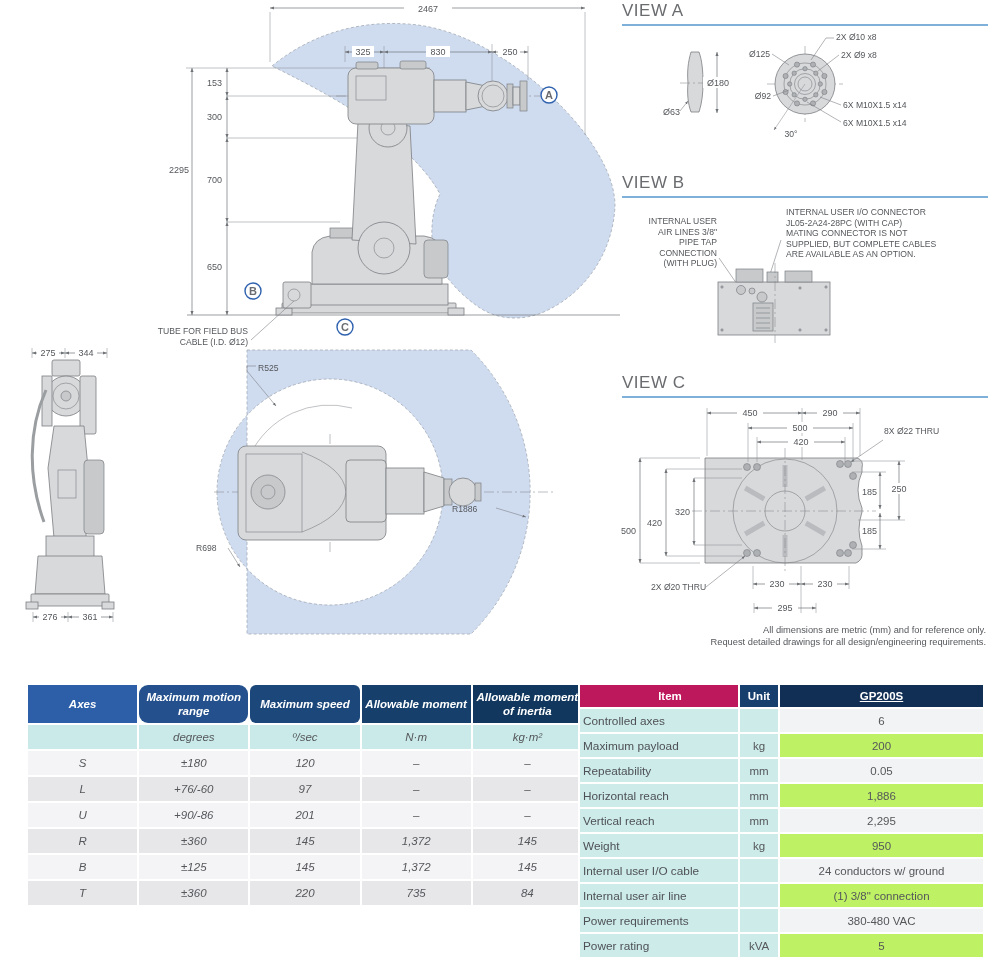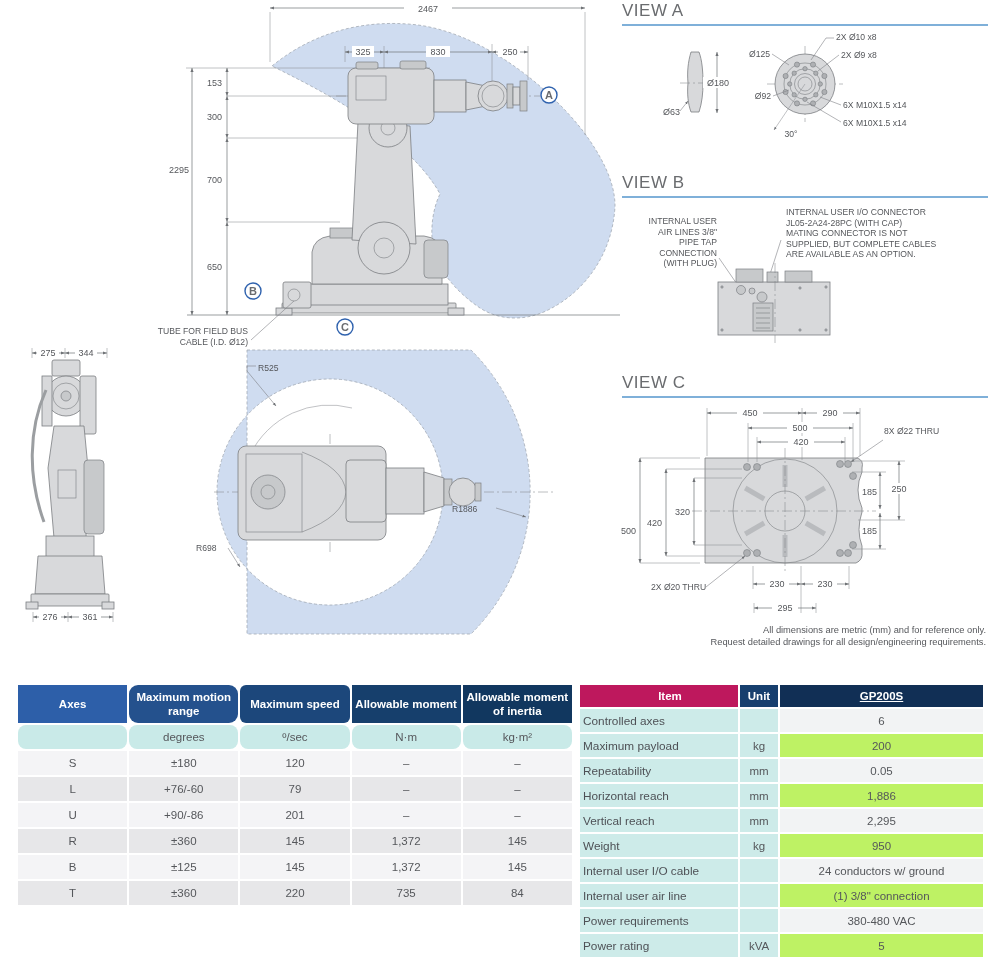--- a/index.html
+++ b/index.html
@@ -25,29 +25,29 @@
   .hole{fill:#aeb0b3;stroke:#6f7276;stroke-width:0.5;}
   .wbg{fill:#ffffff;}
   .callout{fill:#fff;stroke:#2f62ae;stroke-width:1.4;}
   .ul{stroke:#5496cc;stroke-width:1.5;}
   .cable{stroke:#9b9ea1;stroke-width:3;fill:none;}
   .spec-h{position:absolute;left:5px;top:649px;font-size:20px;font-weight:bold;
           letter-spacing:5px;color:#1d4fa0;}
   table{border-collapse:separate;border-spacing:2px;table-layout:fixed;background:#fff;}
   th{color:#fff;font-weight:bold;font-size:11.5px;text-align:center;padding:1px 2px;line-height:1.25;}
   td{font-size:11.5px;color:#55575b;text-align:center;padding:0 2px;}
-  .t-axes{position:absolute;left:16px;top:683px;width:558px;}
+  .t-axes{position:absolute;left:26px;top:683px;width:558px;font-style:italic;}
   .t-axes th{height:36px;}
   .t-axes th:nth-child(1){background:#2d5fa9;}
   .t-axes th:nth-child(2){background:#24518d;border-radius:9px;}
   .t-axes th:nth-child(3){background:#1c477b;border-radius:6px;}
   .t-axes th:nth-child(4){background:#163f6c;}
   .t-axes th:nth-child(5){background:#11375f;}
   .t-axes td{height:24px;}
-  .t-axes tr.units td{background:#c9eae8;border-radius:8px;}
+  .t-axes tr.units td{background:#c9eae8;}
   .t-axes tr.lt td{background:#f4f4f6;}
   .t-axes tr.dk td{background:#e7e7e9;}
   .t-model{position:absolute;left:578px;top:683px;width:407px;}
   .t-model th{height:20px;}
   .t-model th:nth-child(1){background:#be185d;padding-left:24px;}
   .t-model th:nth-child(2){background:#173f6e;}
   .t-model th:nth-child(3){background:#112f55;text-decoration:underline;}
   .t-model td{height:23px;}
   .t-model td.item{background:#cdebe9;text-align:left;padding-left:3px;color:#4e5156;font-size:11.8px;}
   .t-model td.unit{background:#cdebe9;}
@@ -428,21 +428,21 @@
     <tr class="lt">
       <td>S</td>
       <td>±180</td>
       <td>120</td>
       <td>–</td>
       <td>–</td>
     </tr>
     <tr class="dk">
       <td>L</td>
       <td>+76/-60</td>
-      <td>79</td>
+      <td>97</td>
       <td>–</td>
       <td>–</td>
     </tr>
     <tr class="lt">
       <td>U</td>
       <td>+90/-86</td>
       <td>201</td>
       <td>–</td>
       <td>–</td>
     </tr>

